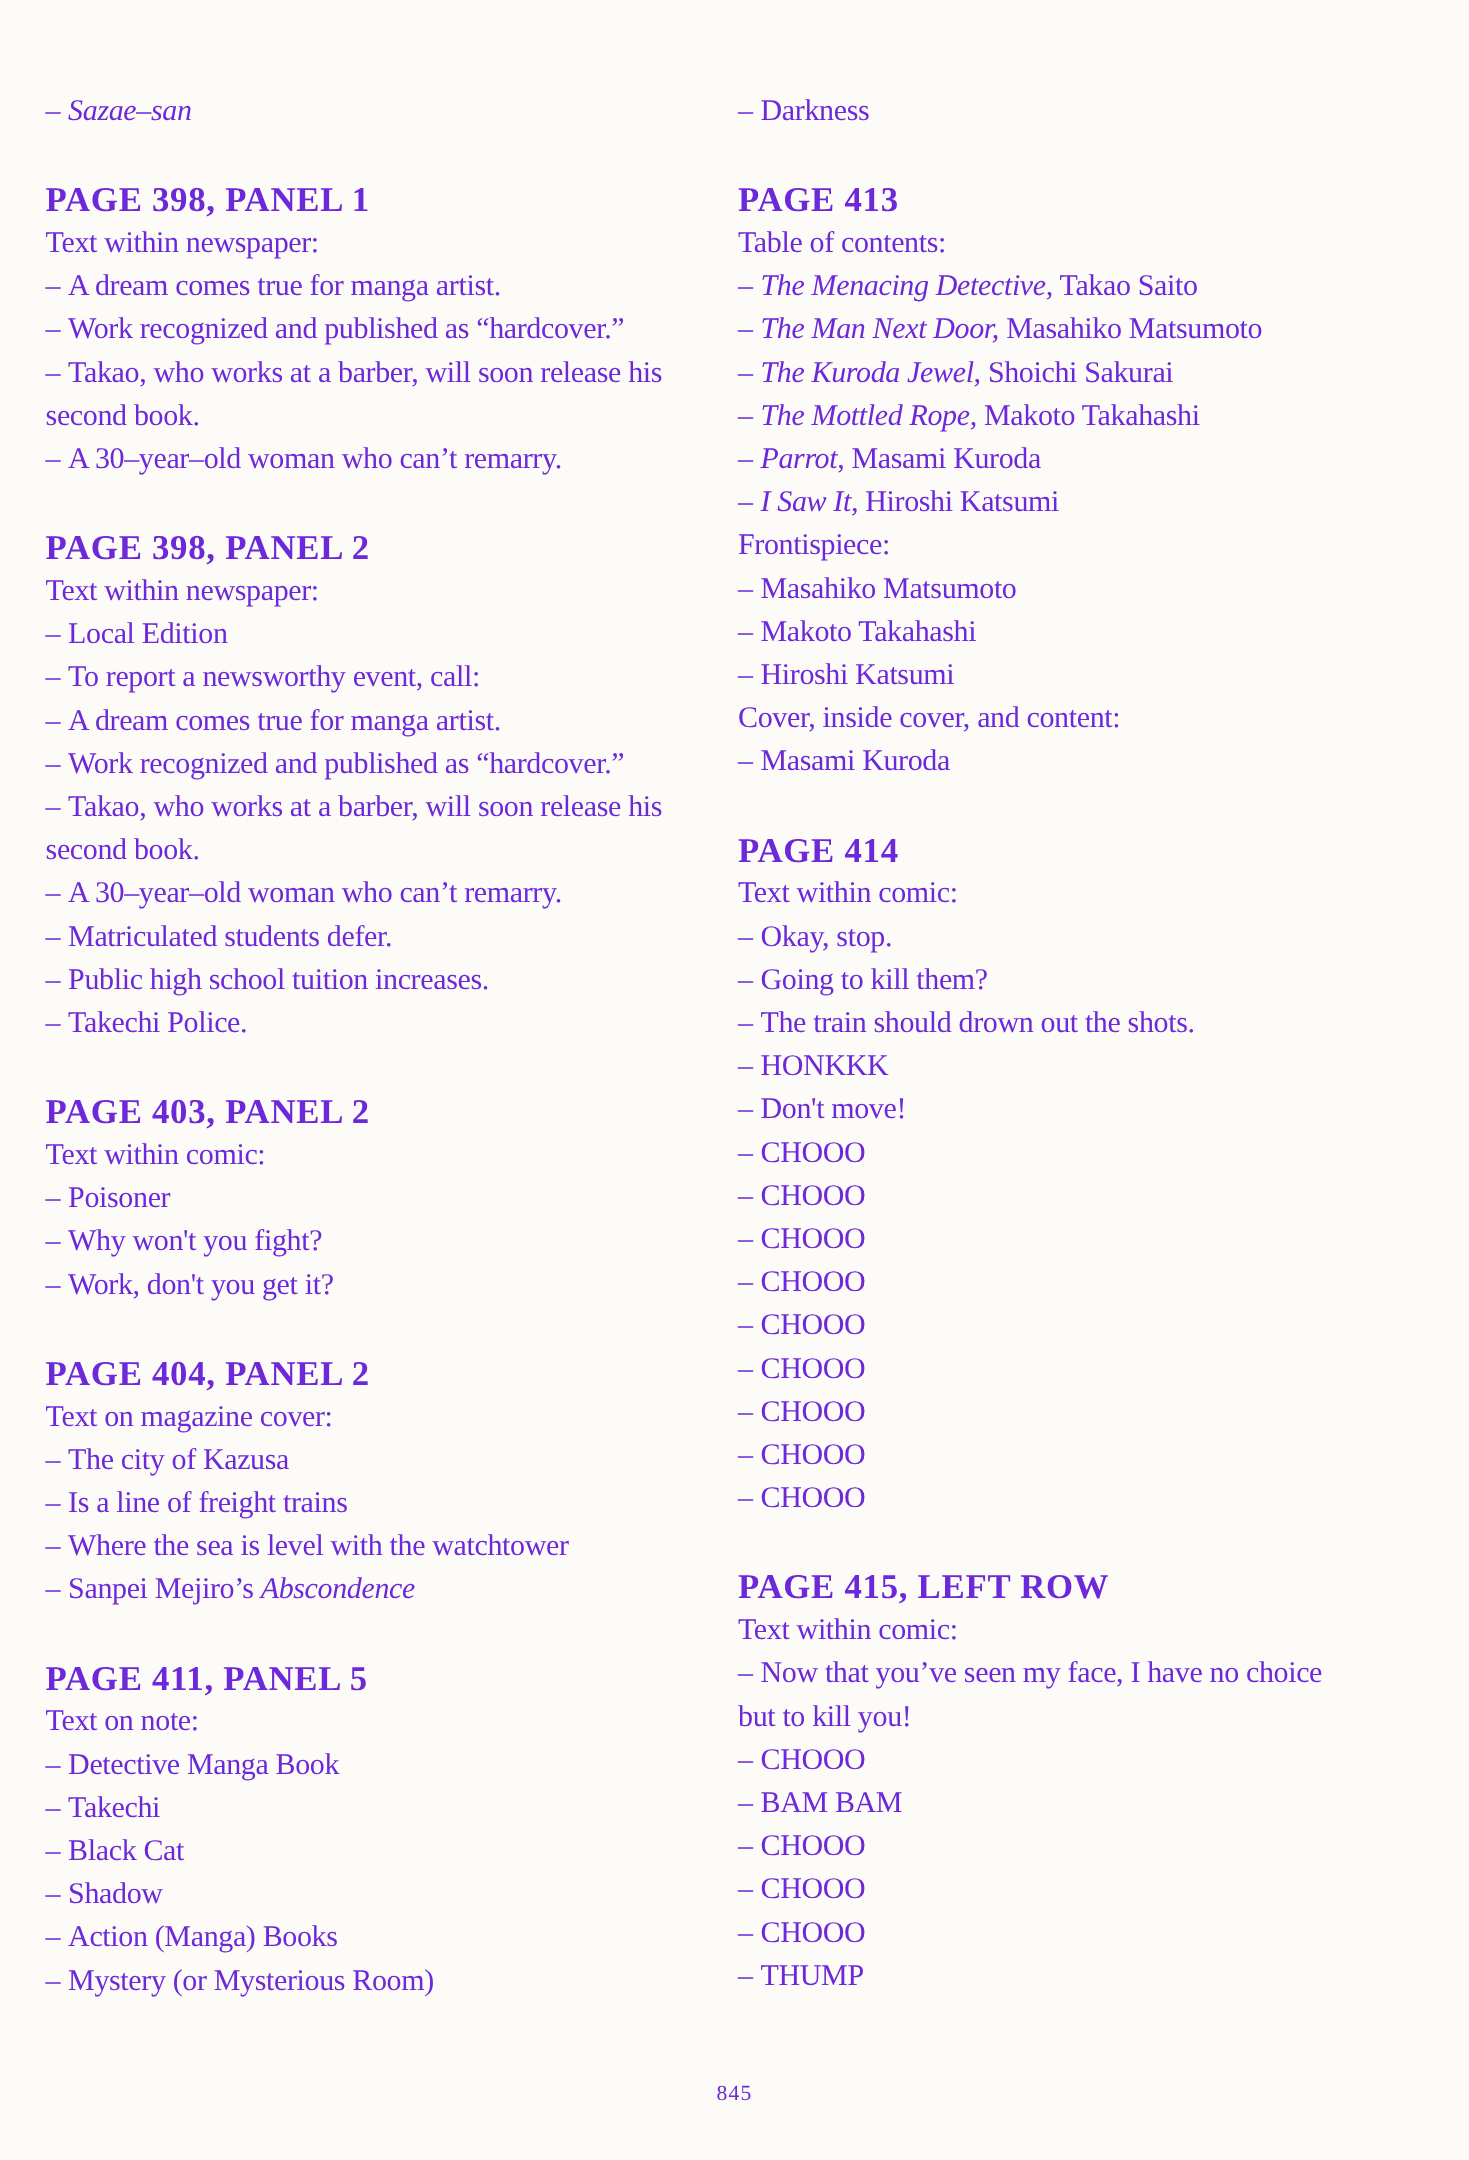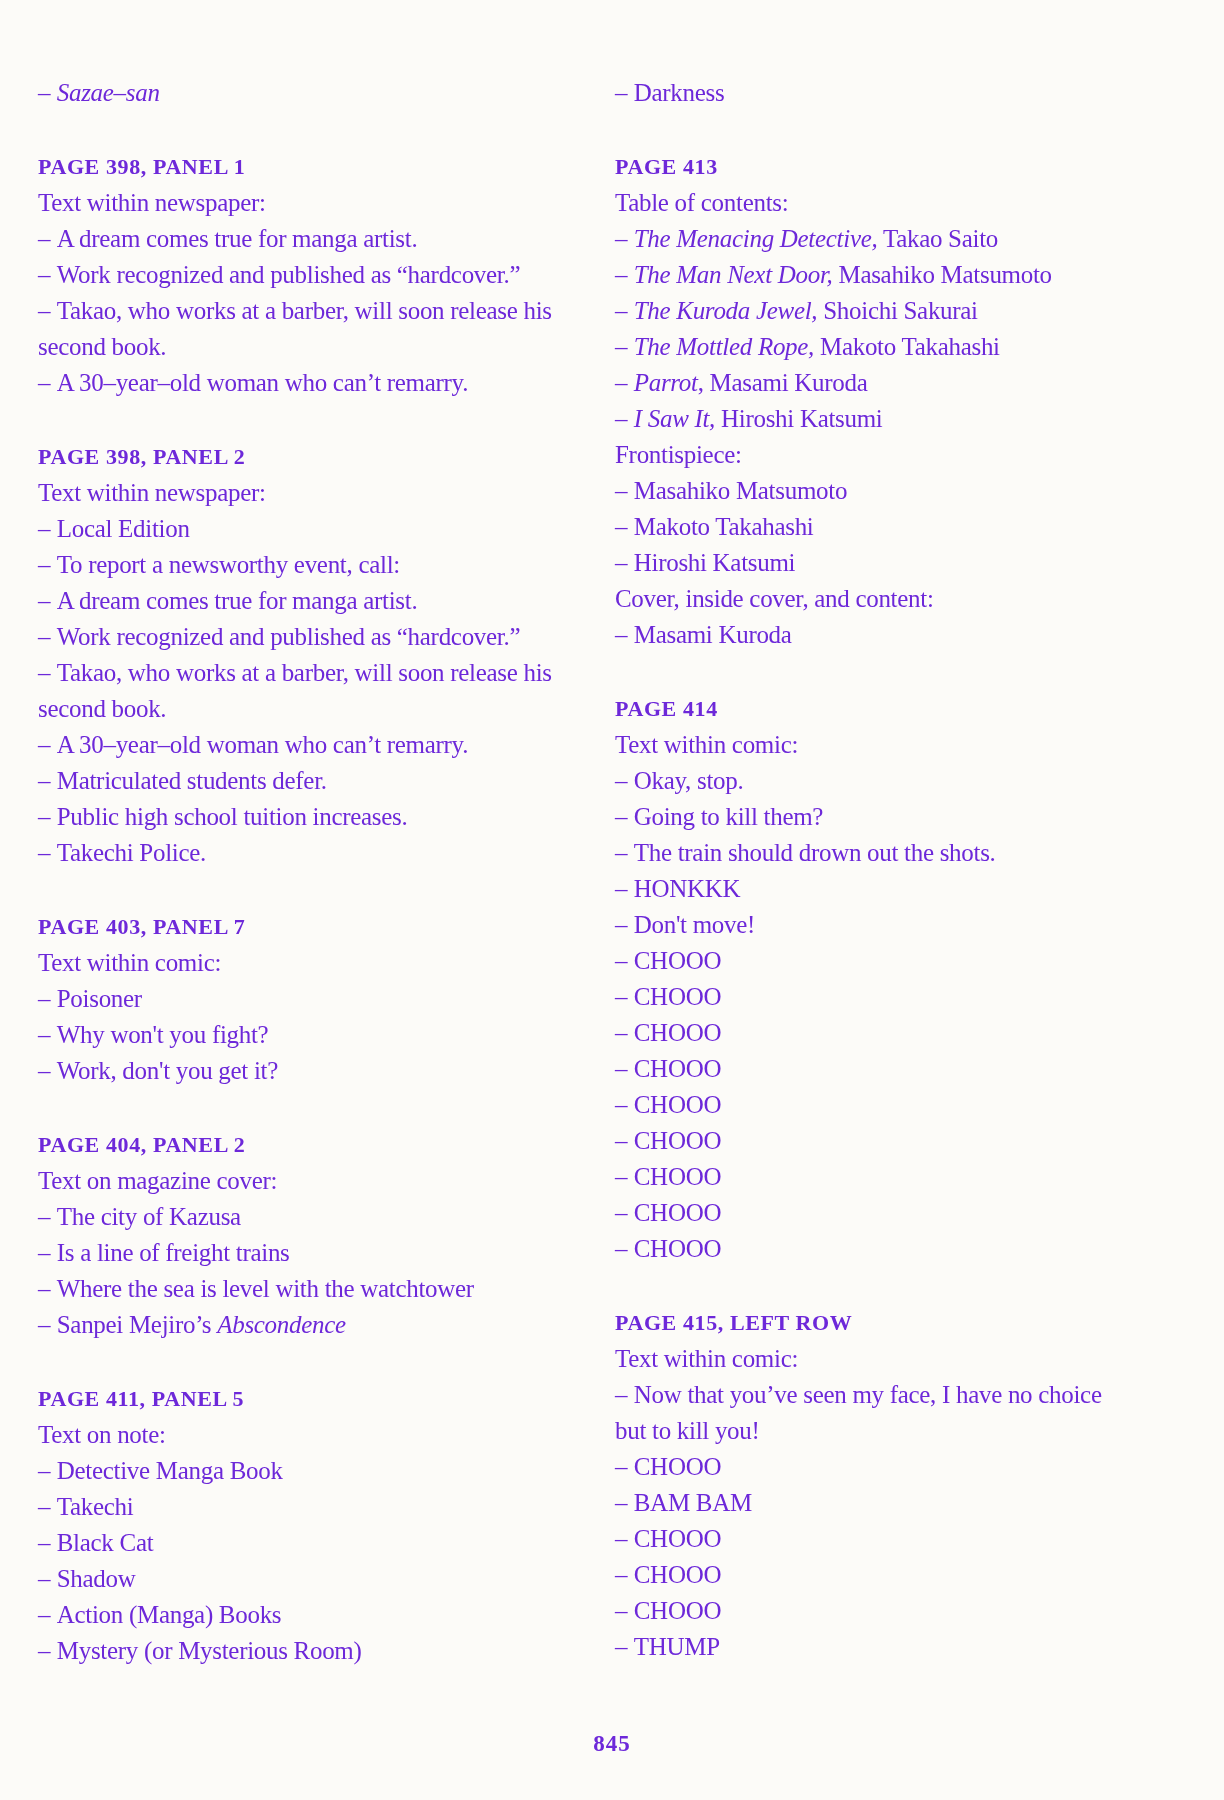--- a/index.html
+++ b/index.html
@@ -28,35 +28,35 @@
   .line {
     height: 36px;
     line-height: 36px;
     font-size: 25px;
     letter-spacing: -0.3px;
     white-space: nowrap;
   }
   .line .dash { letter-spacing: 0; }
   .heading {
     font-weight: bold;
-    font-size: 22px;
+    font-size: 29px;
     letter-spacing: 0.6px;
   }
   .it { font-style: italic; }
 
   .footer {
     position: absolute;
     left: 0;
     right: 0;
     top: 1726px;
     text-align: center;
   }
   .pagenum {
-    font-weight: bold;
-    font-size: 23px;
+    font-weight: normal;
+    font-size: 18px;
     letter-spacing: 1px;
     line-height: 36px;
   }
 </style>
 </head>
 <body>
 
 <div class="page">
   <div class="col col-left" id="col-left">
       <div class="block">
@@ -79,21 +79,21 @@
         <div class="line"><span class="dash">–&nbsp;</span><span>A dream comes true for manga artist.</span></div>
         <div class="line"><span class="dash">–&nbsp;</span><span>Work recognized and published as “hardcover.”</span></div>
         <div class="line"><span class="dash">–&nbsp;</span><span>Takao, who works at a barber, will soon release his</span></div>
         <div class="line"><span>second book.</span></div>
         <div class="line"><span class="dash">–&nbsp;</span><span>A 30–year–old woman who can’t remarry.</span></div>
         <div class="line"><span class="dash">–&nbsp;</span><span>Matriculated students defer.</span></div>
         <div class="line"><span class="dash">–&nbsp;</span><span>Public high school tuition increases.</span></div>
         <div class="line"><span class="dash">–&nbsp;</span><span>Takechi Police.</span></div>
       </div>
       <div class="block">
-        <div class="line heading">PAGE 403, PANEL 7</div>
+        <div class="line heading">PAGE 403, PANEL 2</div>
         <div class="line"><span>Text within comic:</span></div>
         <div class="line"><span class="dash">–&nbsp;</span><span>Poisoner</span></div>
         <div class="line"><span class="dash">–&nbsp;</span><span>Why won't you fight?</span></div>
         <div class="line"><span class="dash">–&nbsp;</span><span>Work, don't you get it?</span></div>
       </div>
       <div class="block">
         <div class="line heading">PAGE 404, PANEL 2</div>
         <div class="line"><span>Text on magazine cover:</span></div>
         <div class="line"><span class="dash">–&nbsp;</span><span>The city of Kazusa</span></div>
         <div class="line"><span class="dash">–&nbsp;</span><span>Is a line of freight trains</span></div>

